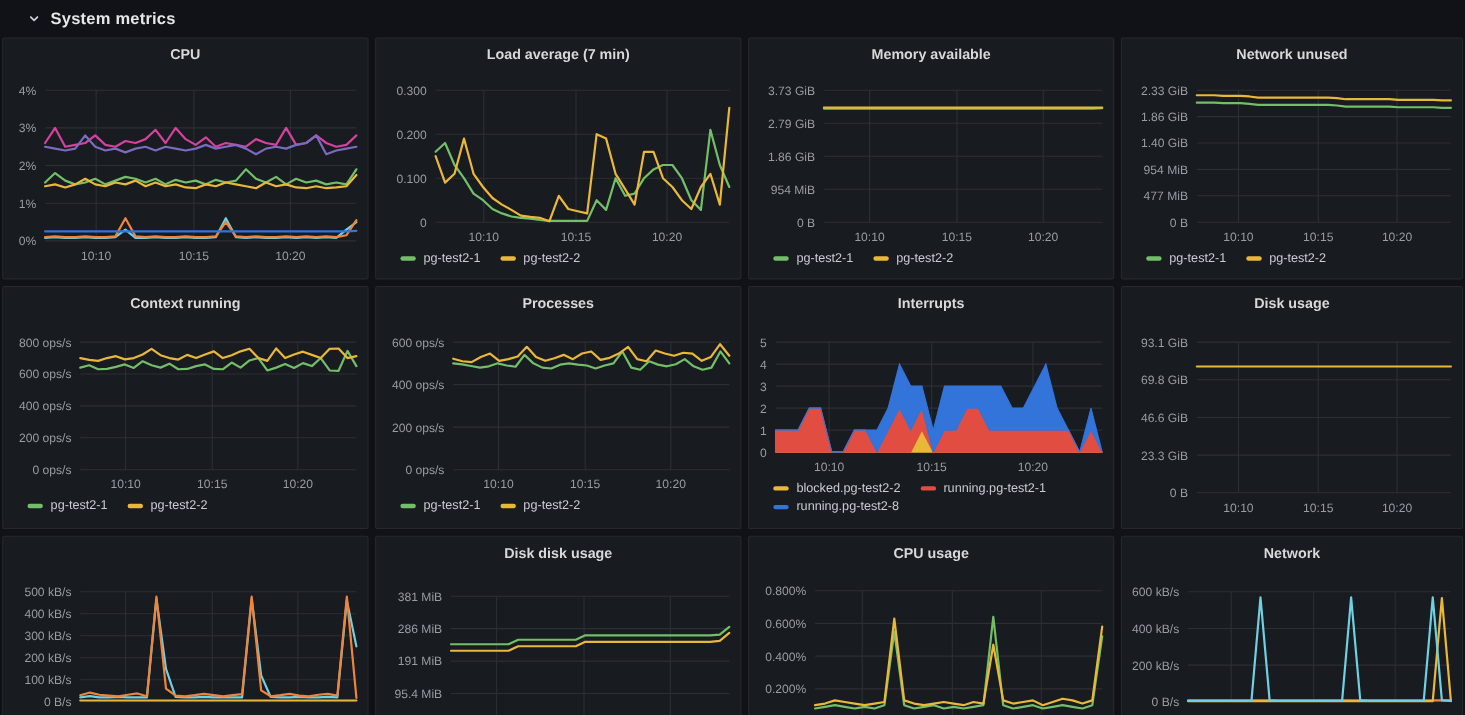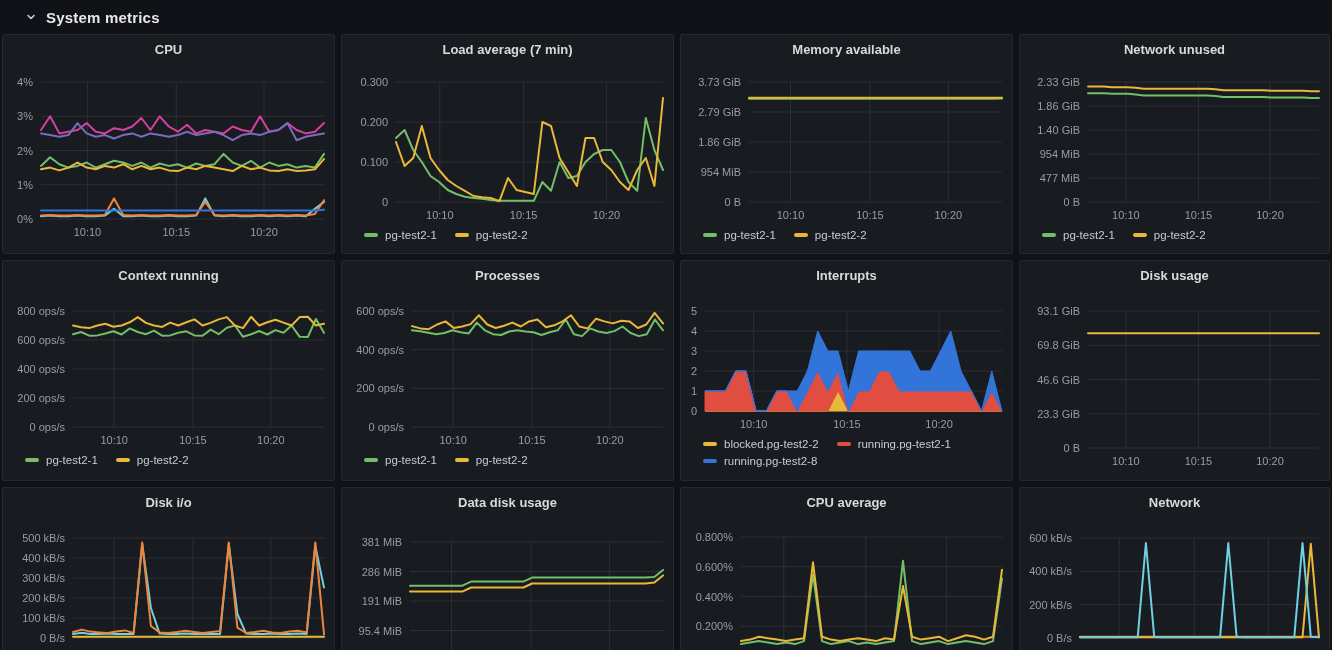--- a/index.html
+++ b/index.html
@@ -296,21 +296,20 @@
         <line x1="105.884" y1="50" x2="105.884" y2="187" stroke="#2C2F36" stroke-width="1"></line>
         <text x="105.884" y="204" text-anchor="middle" class="tick-label">10:10</text>
         <line x1="178.418" y1="50" x2="178.418" y2="187" stroke="#2C2F36" stroke-width="1"></line>
         <text x="178.418" y="204" text-anchor="middle" class="tick-label">10:15</text>
         <line x1="250.02800000000002" y1="50" x2="250.02800000000002" y2="187" stroke="#2C2F36" stroke-width="1"></line>
         <text x="250.02800000000002" y="204" text-anchor="middle" class="tick-label">10:20</text>
         <polyline points="68.0,72.2 76.0,72.2 83.9,72.2 91.9,72.2 99.9,72.2 107.8,72.2 115.8,72.2 123.8,72.2 131.7,72.2 139.7,72.2 147.7,72.2 155.6,72.2 163.6,72.2 171.6,72.2 179.5,72.2 187.5,72.2 195.4,72.2 203.4,72.2 211.4,72.2 219.3,72.2 227.3,72.2 235.3,72.2 243.2,72.2 251.2,72.2 259.2,72.2 267.1,72.2 275.1,72.2 283.1,72.2 291.0,72.2 299.0,72.2" fill="none" stroke="#EAB839" stroke-width="2" stroke-linejoin="round" stroke-linecap="round"></polyline>
       </svg>
     </div>
     <div class="panel">
-      <div class="panel-title">Disk i/o</div>
       <svg class="chart" width="331" height="219" viewBox="0 0 331 219">
         <line x1="70" y1="150" x2="321" y2="150" stroke="#2C2F36" stroke-width="1"></line>
         <text x="62" y="154" text-anchor="end" class="tick-label">0 B/s</text>
         <line x1="70" y1="130" x2="321" y2="130" stroke="#2C2F36" stroke-width="1"></line>
         <text x="62" y="134" text-anchor="end" class="tick-label">100 kB/s</text>
         <line x1="70" y1="110" x2="321" y2="110" stroke="#2C2F36" stroke-width="1"></line>
         <text x="62" y="114" text-anchor="end" class="tick-label">200 kB/s</text>
         <line x1="70" y1="90" x2="321" y2="90" stroke="#2C2F36" stroke-width="1"></line>
         <text x="62" y="94" text-anchor="end" class="tick-label">300 kB/s</text>
         <line x1="70" y1="70" x2="321" y2="70" stroke="#2C2F36" stroke-width="1"></line>
@@ -319,39 +318,39 @@
         <text x="62" y="54" text-anchor="end" class="tick-label">500 kB/s</text>
         <line x1="111.164" y1="50" x2="111.164" y2="150" stroke="#2C2F36" stroke-width="1"></line>
         <line x1="189.978" y1="50" x2="189.978" y2="150" stroke="#2C2F36" stroke-width="1"></line>
         <line x1="267.788" y1="50" x2="267.788" y2="150" stroke="#2C2F36" stroke-width="1"></line>
         <polyline points="70.0,148.8 78.7,148.8 87.3,148.8 96.0,148.8 104.6,148.8 113.3,148.8 121.9,148.8 130.6,148.8 139.2,148.8 147.9,148.8 156.6,148.8 165.2,148.8 173.9,148.8 182.5,148.8 191.2,148.8 199.8,148.8 208.5,148.8 217.1,148.8 225.8,148.8 234.4,148.8 243.1,148.8 251.8,148.8 260.4,148.8 269.1,148.8 277.7,148.8 286.4,148.8 295.0,148.8 303.7,148.8 312.3,148.8 321.0,148.8" fill="none" stroke="#EAB839" stroke-width="2" stroke-linejoin="round" stroke-linecap="round"></polyline>
         <polyline points="70.0,146.0 78.7,144.8 87.3,146.0 96.0,146.0 104.6,145.6 113.3,146.0 121.9,146.0 130.6,146.0 139.2,56.4 147.9,120.0 156.6,145.6 165.2,146.0 173.9,146.0 182.5,145.6 191.2,146.0 199.8,146.0 208.5,146.0 217.1,146.0 225.8,56.4 234.4,126.0 243.1,145.6 251.8,146.0 260.4,146.0 269.1,145.6 277.7,146.0 286.4,146.0 295.0,145.6 303.7,146.0 312.3,58.0 321.0,99.6" fill="none" stroke="#6ED0E0" stroke-width="2" stroke-linejoin="round" stroke-linecap="round"></polyline>
         <polyline points="70.0,144.0 78.7,141.6 87.3,143.6 96.0,144.4 104.6,145.0 113.3,143.6 121.9,142.4 130.6,145.0 139.2,54.4 147.9,138.0 156.6,144.4 165.2,145.0 173.9,144.0 182.5,142.8 191.2,144.0 199.8,145.0 208.5,144.0 217.1,143.0 225.8,54.4 234.4,139.6 243.1,145.0 251.8,144.0 260.4,142.8 269.1,144.4 277.7,145.0 286.4,143.6 295.0,142.8 303.7,144.4 312.3,54.4 321.0,146.4" fill="none" stroke="#EF843C" stroke-width="2" stroke-linejoin="round" stroke-linecap="round"></polyline>
       </svg>
     </div>
     <div class="panel">
-      <div class="panel-title">Data disk usage</div>
+      <div class="panel-title">Disk disk usage</div>
       <svg class="chart" width="331" height="219" viewBox="0 0 331 219">
         <line x1="68" y1="142.5" x2="321" y2="142.5" stroke="#2C2F36" stroke-width="1"></line>
         <text x="60" y="146.5" text-anchor="end" class="tick-label">95.4 MiB</text>
         <line x1="68" y1="113" x2="321" y2="113" stroke="#2C2F36" stroke-width="1"></line>
         <text x="60" y="117" text-anchor="end" class="tick-label">191 MiB</text>
         <line x1="68" y1="83.5" x2="321" y2="83.5" stroke="#2C2F36" stroke-width="1"></line>
         <text x="60" y="87.5" text-anchor="end" class="tick-label">286 MiB</text>
         <line x1="68" y1="54" x2="321" y2="54" stroke="#2C2F36" stroke-width="1"></line>
         <text x="60" y="58" text-anchor="end" class="tick-label">381 MiB</text>
         <line x1="109.492" y1="54" x2="109.492" y2="172" stroke="#2C2F36" stroke-width="1"></line>
         <line x1="188.934" y1="54" x2="188.934" y2="172" stroke="#2C2F36" stroke-width="1"></line>
         <line x1="267.36400000000003" y1="54" x2="267.36400000000003" y2="172" stroke="#2C2F36" stroke-width="1"></line>
         <polyline points="68.0,103.6 76.7,103.6 85.4,103.6 94.2,103.6 102.9,103.6 111.6,103.6 120.3,103.6 129.1,99.5 137.8,99.5 146.5,99.5 155.2,99.5 164.0,99.5 172.7,99.5 181.4,99.5 190.1,95.5 198.9,95.5 207.6,95.5 216.3,95.5 225.0,95.5 233.8,95.5 242.5,95.5 251.2,95.5 259.9,95.5 268.7,95.5 277.4,95.5 286.1,95.5 294.8,95.5 303.6,95.5 312.3,94.6 321.0,87.4" fill="none" stroke="#EAB839" stroke-width="2" stroke-linejoin="round" stroke-linecap="round"></polyline>
         <polyline points="68.0,97.7 76.7,97.7 85.4,97.7 94.2,97.7 102.9,97.7 111.6,97.7 120.3,97.7 129.1,93.6 137.8,93.6 146.5,93.6 155.2,93.6 164.0,93.6 172.7,93.6 181.4,93.6 190.1,89.6 198.9,89.6 207.6,89.6 216.3,89.6 225.0,89.6 233.8,89.6 242.5,89.6 251.2,89.6 259.9,89.6 268.7,89.6 277.4,89.6 286.1,89.6 294.8,89.6 303.6,89.6 312.3,89.0 321.0,81.9" fill="none" stroke="#73BF69" stroke-width="2" stroke-linejoin="round" stroke-linecap="round"></polyline>
       </svg>
     </div>
     <div class="panel">
-      <div class="panel-title">CPU average</div>
+      <div class="panel-title">CPU usage</div>
       <svg class="chart" width="331" height="219" viewBox="0 0 331 219">
         <line x1="60" y1="138.25" x2="321" y2="138.25" stroke="#2C2F36" stroke-width="1"></line>
         <text x="52" y="142.25" text-anchor="end" class="tick-label">0.200%</text>
         <line x1="60" y1="108.5" x2="321" y2="108.5" stroke="#2C2F36" stroke-width="1"></line>
         <text x="52" y="112.5" text-anchor="end" class="tick-label">0.400%</text>
         <line x1="60" y1="78.75" x2="321" y2="78.75" stroke="#2C2F36" stroke-width="1"></line>
         <text x="52" y="82.75" text-anchor="end" class="tick-label">0.600%</text>
         <line x1="60" y1="49" x2="321" y2="49" stroke="#2C2F36" stroke-width="1"></line>
         <text x="52" y="53" text-anchor="end" class="tick-label">0.800%</text>
         <line x1="102.804" y1="49" x2="102.804" y2="168" stroke="#2C2F36" stroke-width="1"></line>

